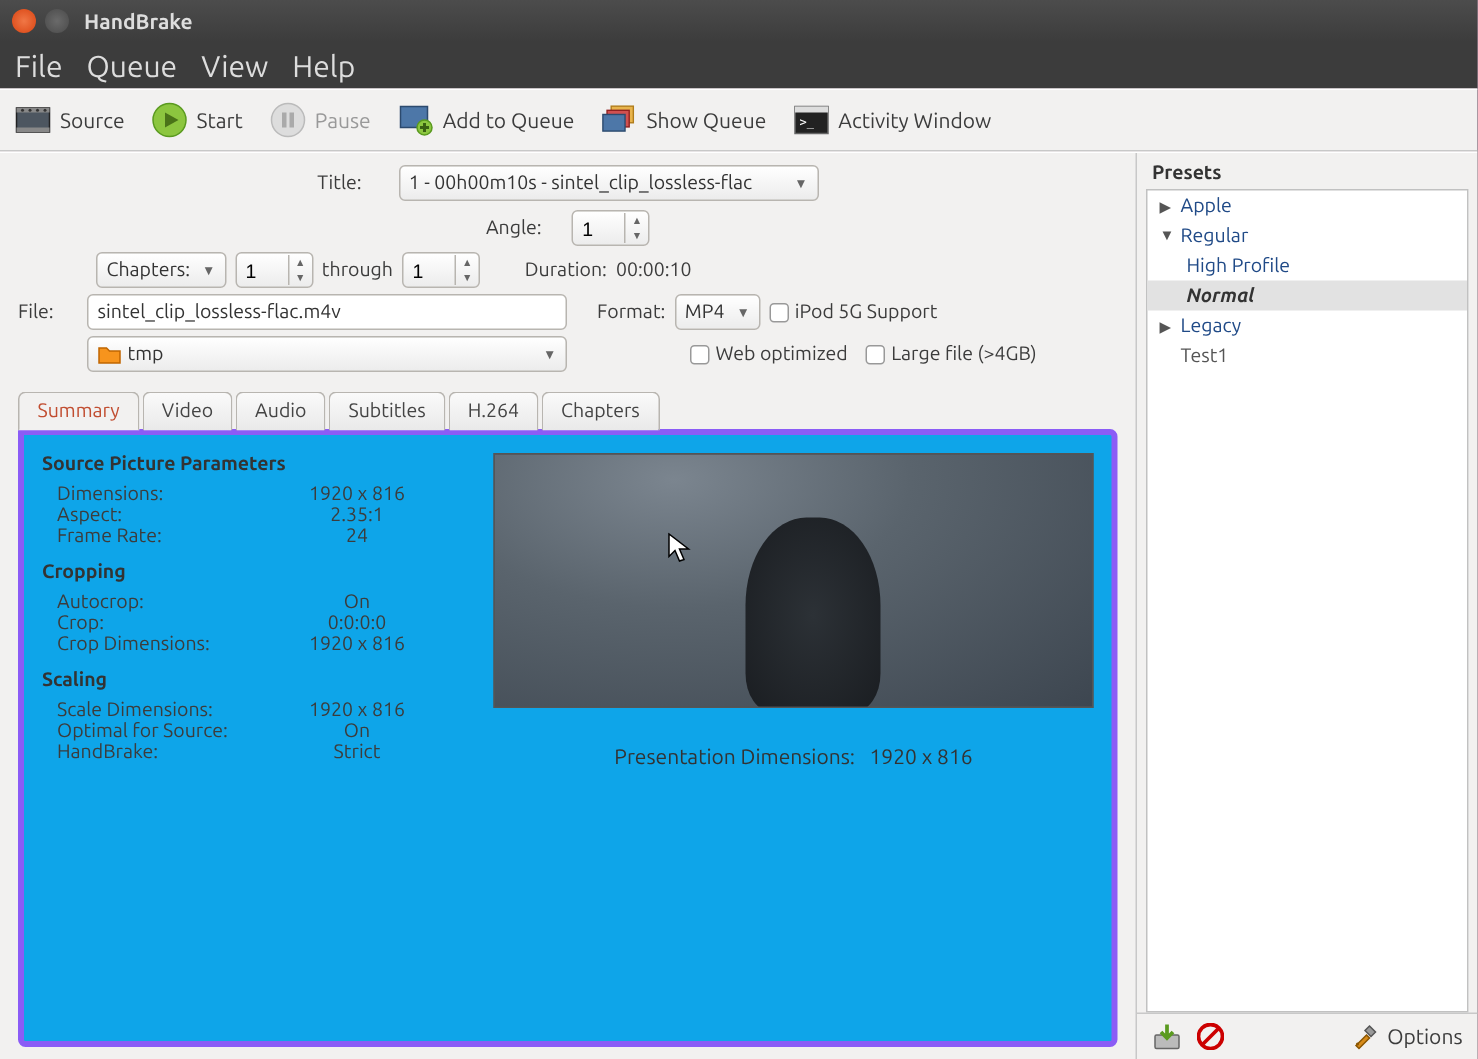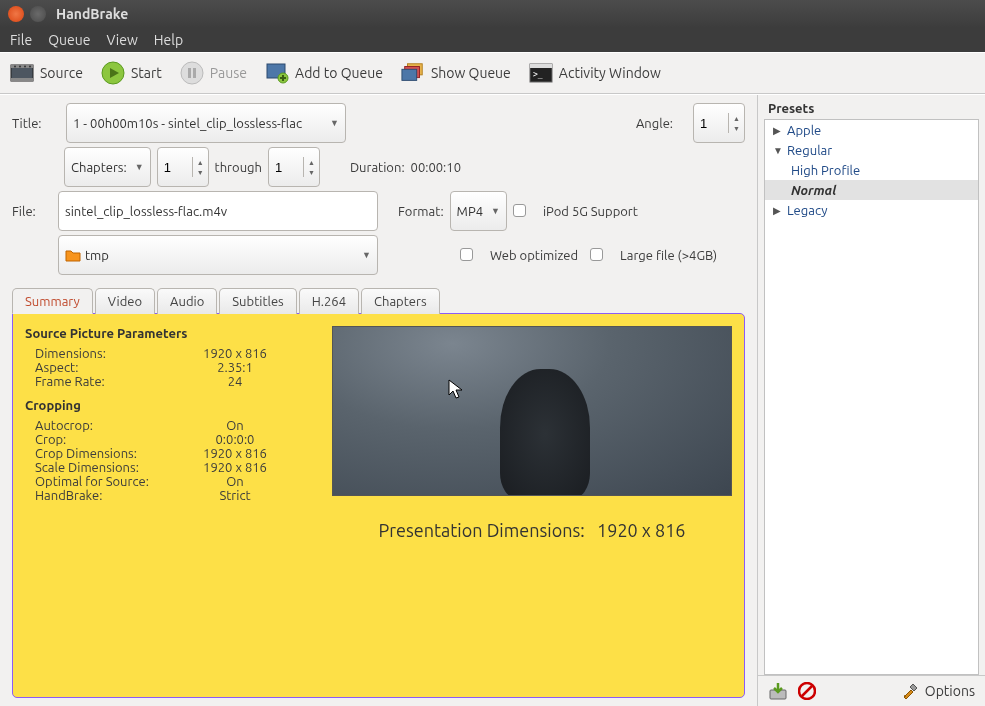--- a/index.html
+++ b/index.html
@@ -3,21 +3,21 @@
 <meta charset="utf-8">
 <style>
   * { box-sizing: border-box; margin: 0; padding: 0; }
   body { font-family: "Ubuntu", "Segoe UI", sans-serif; font-size: 13px; background: #2c001e; color: #3c3c3c; width: 985px; height: 706px; overflow: hidden; }
   .window { width: 985px; height: 706px; display: flex; flex-direction: column; }
   .titlebar { height: 28px; background: linear-gradient(#4c4c4c, #3c3c3c); display: flex; align-items: center; padding: 0 8px; color: #ddd; font-weight: bold; font-size: 14px; }
   .titlebar .win-buttons { display: flex; gap: 6px; margin-right: 10px; }
   .win-btn { width: 16px; height: 16px; border-radius: 50%; display: inline-block; }
   .win-close { background: radial-gradient(#f07746, #d94412); }
   .win-min { background: radial-gradient(#6a6a6a, #4a4a4a); }
-  .menubar { background: #3c3c3c; color: #ddd; padding: 4px 10px; display: flex; gap: 16px; font-size: 14px; }
+  .menubar { background: #3c3c3c; color: #ddd; padding: 4px 10px; display: flex; gap: 16px; font-size: 20px; }
   .menubar span { cursor: default; }
   .toolbar { background: #f2f1f0; border-top: 1px solid #fff; border-bottom: 1px solid #c8c8c8; padding: 8px 10px; display: flex; gap: 18px; align-items: center; }
   .tb-item { display: flex; align-items: center; gap: 6px; color: #3c3c3c; font-size: 14px; }
   .tb-item.disabled { color: #999; }
   .tb-icon { width: 24px; height: 24px; display: flex; align-items: center; justify-content: center; font-size: 18px; border-radius: 3px; }
   .content { flex: 1; background: #f2f1f0; display: flex; border-top: 1px solid #fff; }
   .main { flex: 1; padding: 8px 12px; display: flex; flex-direction: column; overflow: hidden; }
   .side { width: 228px; border-left: 1px solid #c8c8c8; display: flex; flex-direction: column; background: #f2f1f0; padding: 6px 0 0 0; }
   .side-head { font-weight: bold; padding: 0 10px 4px 10px; color: #333; }
   .tree { flex: 1; background: #fff; border: 1px solid #c1c1c1; margin: 0 6px; font-size: 13px; overflow: auto; }
@@ -26,47 +26,47 @@
   .tree-item.selected { background: #e2e2e2; color: #333; font-style: italic; font-weight: bold; }
   .tree-child { padding-left: 26px; }
   .tree-gray { color: #555; }
   .side-footer { display: flex; justify-content: space-between; padding: 6px 10px; border-top: 1px solid #c8c8c8; }
   .side-footer .left-icons { display: flex; gap: 10px; align-items: center; }
   .row { display: flex; align-items: center; gap: 6px; margin-bottom: 4px; }
   .bold { font-weight: bold; }
   .section-label { font-weight: bold; text-decoration: underline; margin-top: 4px; margin-bottom: 2px; }
   .combo, .input, .spinner {
     border: 1px solid #b8b5b0; border-radius: 4px; background: linear-gradient(#fff, #ececec);
-    padding: 2px 6px; font-size: 13px; color: #333; height: 40px; display: flex; align-items: center;
+    padding: 2px 6px; font-size: 13px; color: #333; height: 24px; display: flex; align-items: center;
   }
   .input { background: #fff; }
   .combo { gap: 4px; }
   .combo .arrow { font-size: 9px; color: #666; margin-left: 4px; }
   .spinner { display: flex; padding: 0; }
   .spinner input { border: none; width: 34px; padding: 0 6px; background: transparent; font-size: 13px; outline: none; }
   .spinner .arrows { display: flex; flex-direction: column; border-left: 1px solid #b8b5b0; }
   .spinner .arrows span { font-size: 7px; padding: 0 4px; color: #666; line-height: 10px; }
-  .checkbox { display: flex; align-items: flex-start; gap: 17px; }
+  .checkbox { display: flex; align-items: flex-end; gap: 4px; }
   .checkbox .box { width: 13px; height: 13px; border: 1px solid #999; border-radius: 3px; background: #fff; }
   .tabs { display: flex; margin-top: 8px; }
   .tab { padding: 5px 12px; border: 1px solid #b8b5b0; border-bottom: none; border-radius: 5px 5px 0 0; background: linear-gradient(#fafafa, #e9e9e9); margin-right: 2px; color: #444; font-size: 13px; position: relative; top: 1px; }
   .tab.active { background: #f2f1f0; color: #c14d30; border-bottom: 1px solid #f2f1f0; z-index: 2;}
-  .tabcontent { border: 1px solid #8b5cf6; border-radius: 0 5px 5px 5px; padding: 12px; flex: 1; background: #fde047; display: flex; gap: 32px; }
+  .tabcontent { border: 4px solid #8b5cf6; border-radius: 0 5px 5px 5px; padding: 12px; flex: 1; background: #0ea5e9; display: flex; gap: 32px; }
   .params { width: 280px; }
   .params h4 { font-weight: bold; margin-bottom: 6px; margin-top: 10px; font-size: 13px; color: #333;}
   .params h4:first-child { margin-top: 0;}
   .param-row { display: flex; }
   .param-row .k { width: 160px; padding-left: 10px; }
   .param-row .v { text-align: center; width: 100px; }
   .preview-area { flex: 1; display: flex; flex-direction: column; align-items: center; }
   .preview-img { width: 400px; height: 170px; background: #4d5058; border: 1px solid #555; position: relative; overflow: hidden; }
   .preview-img .sky { position:absolute; inset:0; background: radial-gradient(ellipse at 30% 10%, #7b858f 0%, #5a646d 40%, #3d4650 100%); }
   .preview-img .figure { position:absolute; left: 42%; top: 25%; width: 90px; height: 130px; background: radial-gradient(#2c3136, #1a1d21); border-radius: 45% 45% 20% 20%; }
   .cursor { position:absolute; left: 115px; top: 52px; font-size: 18px; color: #fff; text-shadow: 1px 1px 2px #000; }
-  .pres-dim { margin-top: 24px; color: #333; font-size: 18px; }
+  .pres-dim { margin-top: 24px; color: #333; font-size: 14px; }
   svg { display: block; }
   .under { text-decoration: underline; }
 </style>
 </head>
 <body>
 
 <div class="window">
 
   <div class="titlebar">
     <div class="win-buttons">
@@ -146,21 +146,21 @@
           </svg>
       </span>
       <span>Activity Window</span>
     </div>
   </div>
 
   <div class="content">
     <div class="main">
 
 
-      <div class="row" style="justify-content:space-between;">
+      <div class="row" style="justify-content:space-between;flex-direction:column;">
         <div class="row" style="gap:8px;margin:0;">
           <span style="width:46px;">Title:</span>
           <div class="combo" style="width:280px;">
             <span style="flex:1;">1 - 00h00m10s - sintel_clip_lossless-flac</span>
             <span class="arrow">▼</span>
           </div>
         </div>
         <div class="row" style="gap:20px;margin:0;align-items:center;">
           <span>Angle:</span>
           <div class="spinner">
@@ -263,20 +263,21 @@
               <span class="v">On</span>
             </div>
           <div class="param-row">
               <span class="k">Crop:</span>
               <span class="v">0:0:0:0</span>
             </div>
           <div class="param-row">
               <span class="k">Crop Dimensions:</span>
               <span class="v">1920 x 816</span>
             </div>
+          <h4>Scaling</h4>
           <div class="param-row">
               <span class="k">Scale Dimensions:</span>
               <span class="v">1920 x 816</span>
             </div>
           <div class="param-row">
               <span class="k">Optimal for Source:</span>
               <span class="v">On</span>
             </div>
           <div class="param-row">
               <span class="k">HandBrake:</span>
@@ -315,20 +316,23 @@
         <div class="tree-item tree-child">
           <span>High Profile</span>
         </div>
         <div class="tree-item tree-child selected">
           <span>Normal</span>
         </div>
         <div class="tree-item">
           <span class="tree-expander">▶</span>
           <span>Legacy</span>
         </div>
+        <div class="tree-item tree-gray" style="padding-left:22px;">
+          <span>Test1</span>
+        </div>
       </div>
       <div class="side-footer">
         <div class="left-icons">
           <span>
             <svg width="20" height="18" viewBox="0 0 20 18">
                 <rect x="2" y="8" width="16" height="9" rx="1" fill="#bbb" stroke="#666"></rect>
                 <path d="M10 1v9M6 6l4 4 4-4" stroke="#5a9a1f" stroke-width="2.5" fill="none"></path>
               </svg>
           </span>
           <span>

